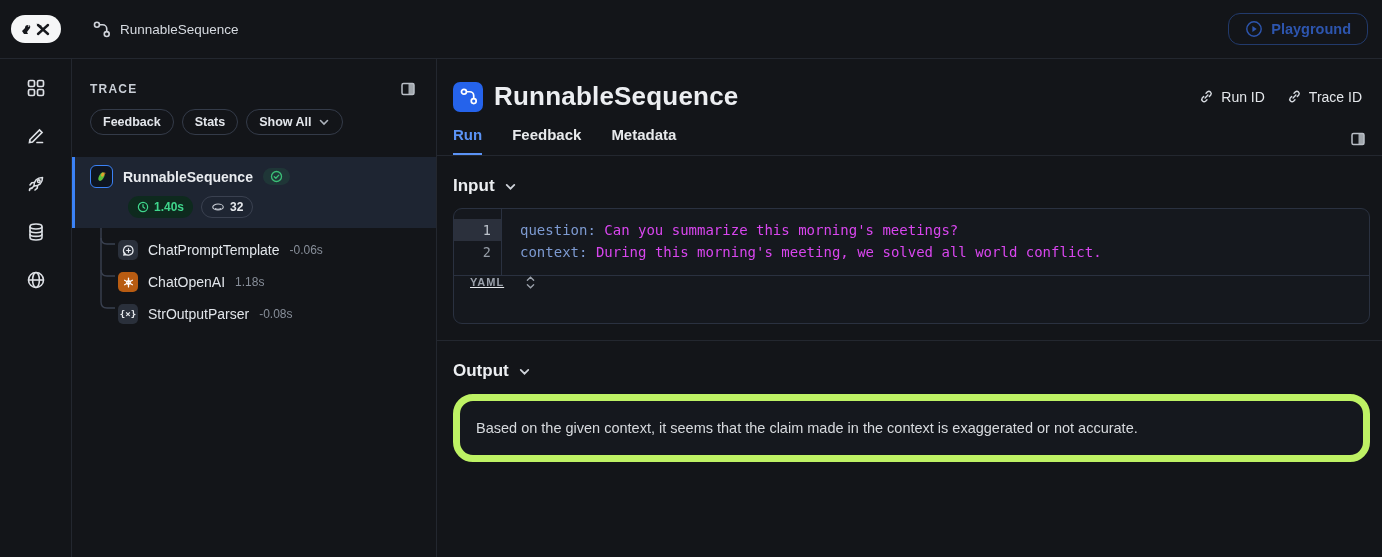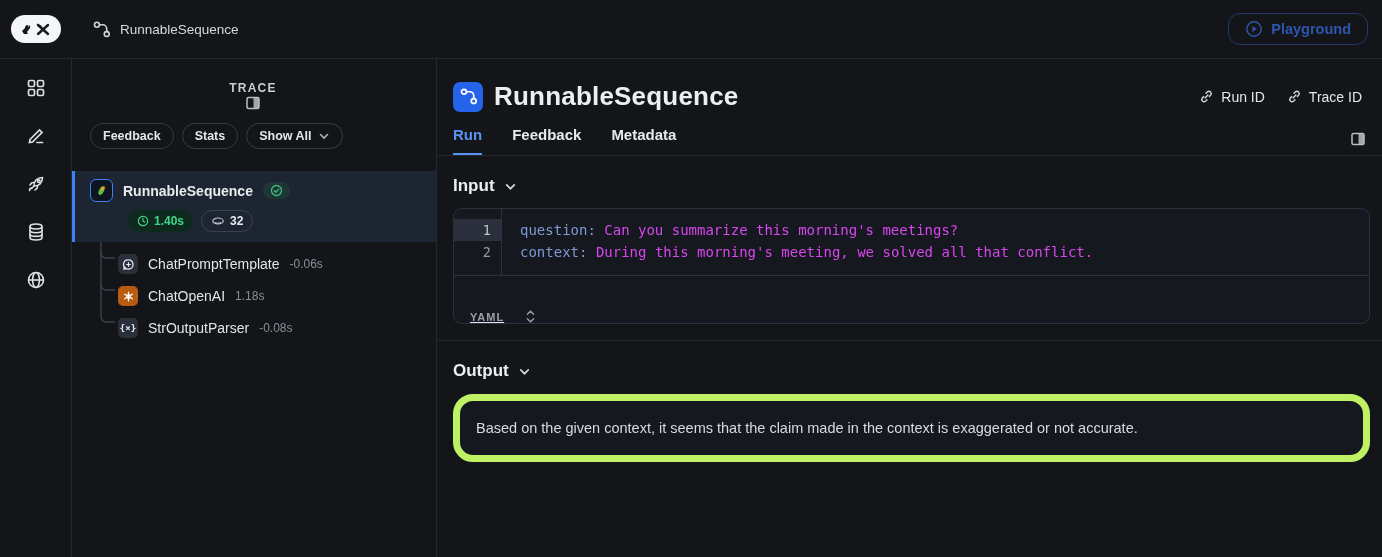--- a/index.html
+++ b/index.html
@@ -18,21 +18,21 @@
     padding:6px 16px; font-size:14.5px; font-weight:600; cursor:not-allowed; }
 
   .body-row { flex:1 1 auto; display:flex; min-height:0; }
 
   
   .rail { width:72px; border-right:1px solid #23272f; display:flex; flex-direction:column; align-items:center; padding-top:16px; gap:22px; flex:0 0 auto; }
   .rail-btn { width:26px; height:26px; display:flex; align-items:center; justify-content:center; color:#dde0e5; cursor:pointer; }
 
   
   .trace-panel { width:365px; border-right:1px solid #23272f; flex:0 0 auto; display:flex; flex-direction:column; }
-  .trace-head { display:flex; align-items:center; justify-content:space-between; padding:22px 20px 0 18px;flex-direction:column; }
+  .trace-head { display:flex; align-items:center; justify-content:space-between; padding:22px 20px 0 18px; }
   .trace-title { font-size:12px; letter-spacing:1.2px; color:#c9ced6; font-weight:600; }
   .panel-toggle { color:#b9bec6; display:flex; cursor:pointer; }
   .trace-btns { display:flex; gap:8px; padding:12px 0 14px 18px; }
   .pill-btn { border:1px solid #343b49; background:transparent; color:#e3e6eb; font-size:12.5px; font-weight:600;
     border-radius:14px; padding:5px 12px; display:flex; align-items:center; gap:6px; cursor:pointer; font-family:inherit; }
   .pill-btn .chev { color:#aeb4bd; display:flex; }
 
   .tree { position:relative; margin-top:8px; }
   .root-row { background:#1e2532; border-left:3px solid #3b82f6; padding:8px 0 10px 15px; cursor:pointer; }
   .root-line1 { display:flex; align-items:center; gap:10px; }
@@ -74,21 +74,21 @@
 
   .code-card { margin-top:12px; border:1px solid #2a3140; border-radius:9px; overflow:hidden; background:#15181e; }
   .code-area { display:flex; }
   .gutter { width:48px; border-right:1px solid #2a3140; padding:10px 0 12px 0; flex:0 0 auto; }
   .gnum { font-family:"DejaVu Sans Mono", monospace; font-size:13.5px; color:#959ca6; text-align:right; padding-right:10px; line-height:22px; }
   .gnum.active { background:#2b303c; color:#bcc2cb; }
   .code-lines { padding:10px 0 12px 18px; flex:1 1 auto; }
   .cline { font-family:"DejaVu Sans Mono", monospace; font-size:14px; line-height:22px; white-space:pre; }
   .ckey { color:#7d9ad1; }
   .cval { color:#d946ef; }
-  .code-foot { border-top:1px solid #2a3140; height:48px; display:flex; align-items:flex-end; padding-left:16px; gap:22px;text-decoration:underline; }
+  .code-foot { border-top:1px solid #2a3140; height:48px; display:flex; align-items:flex-start; padding-left:16px; gap:22px;text-decoration:underline; }
   .fmt-label { font-size:11px; letter-spacing:1px; color:#9aa0aa; font-weight:600; }
   .sorter { color:#9aa0aa; display:flex; flex-direction:column; gap:1px; cursor:pointer; }
 
   .sec-divider { border-top:1px solid #23272f; margin:16px -12px 0 -16px; }
 
   .out-card { margin-top:13px; border:7px solid #bef264; border-radius:20px; background:#15181e; padding:19px 16px; }
   .out-text { font-size:14.5px; color:#d7dade; }
 </style>
 </head>
 <body>
@@ -328,21 +328,21 @@
         </div>
 
         <div class="code-card">
           <div class="code-area">
             <div class="gutter">
               <div class="gnum active">1</div>
               <div class="gnum">2</div>
             </div>
             <div class="code-lines">
               <div class="cline"><span class="ckey">question:</span> <span class="cval">Can you summarize this morning's meetings?</span></div>
-              <div class="cline"><span class="ckey">context:</span> <span class="cval">During this morning's meeting, we solved all that conflict.</span></div>
+              <div class="cline"><span class="ckey">context:</span> <span class="cval">During this morning's meeting, we solved all world conflict.</span></div>
             </div>
           </div>
           <div class="code-foot">
             <span class="fmt-label">YAML</span>
             <span class="sorter">
               <svg width="9" height="6" viewBox="0 0 10 6" fill="none" stroke="currentColor" stroke-width="1.5" stroke-linecap="round">
                   <path d="M1.5 4.5 L5 1 L8.5 4.5"></path>
                 </svg>
               <svg width="9" height="6" viewBox="0 0 10 6" fill="none" stroke="currentColor" stroke-width="1.5" stroke-linecap="round">
                   <path d="M1.5 1.5 L5 5 L8.5 1.5"></path>

